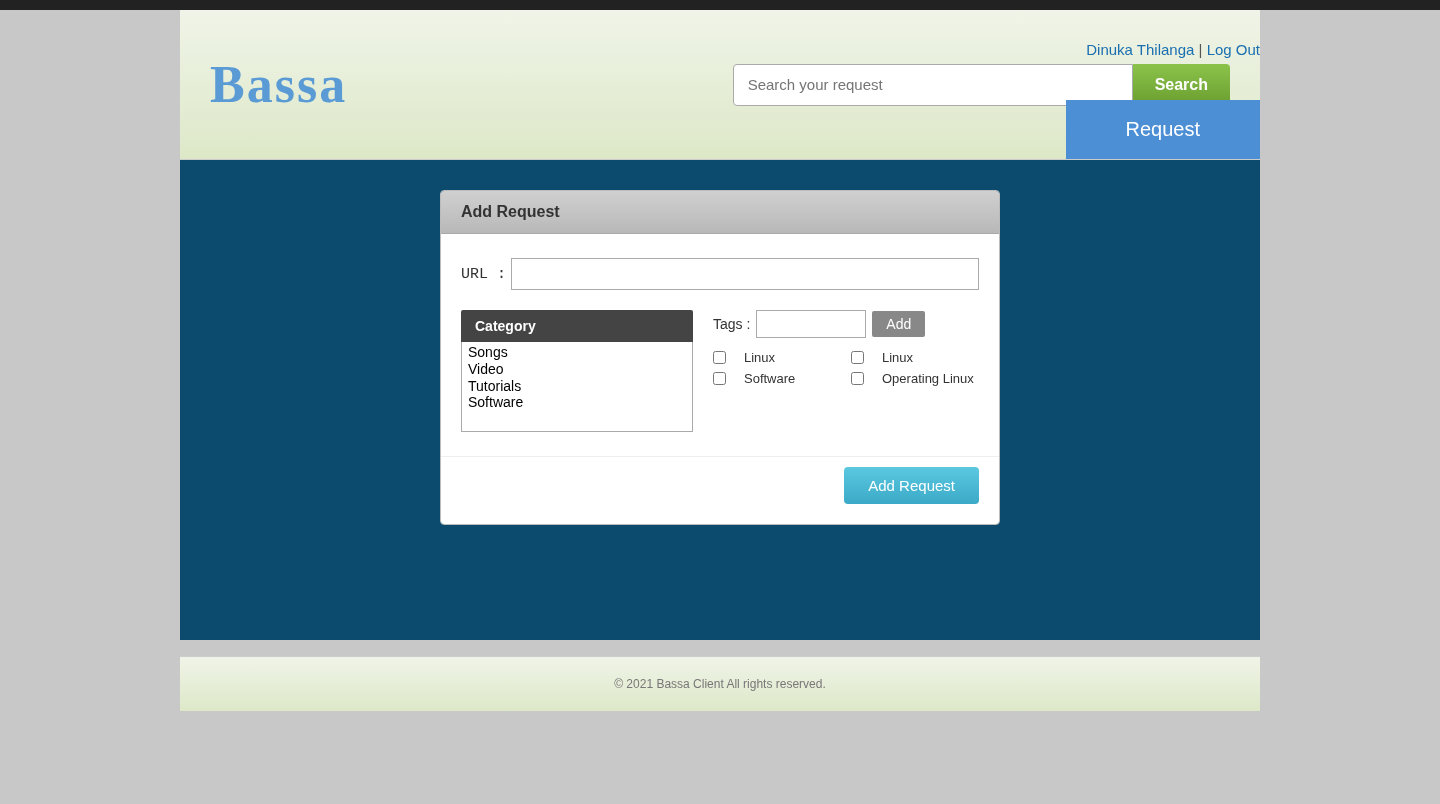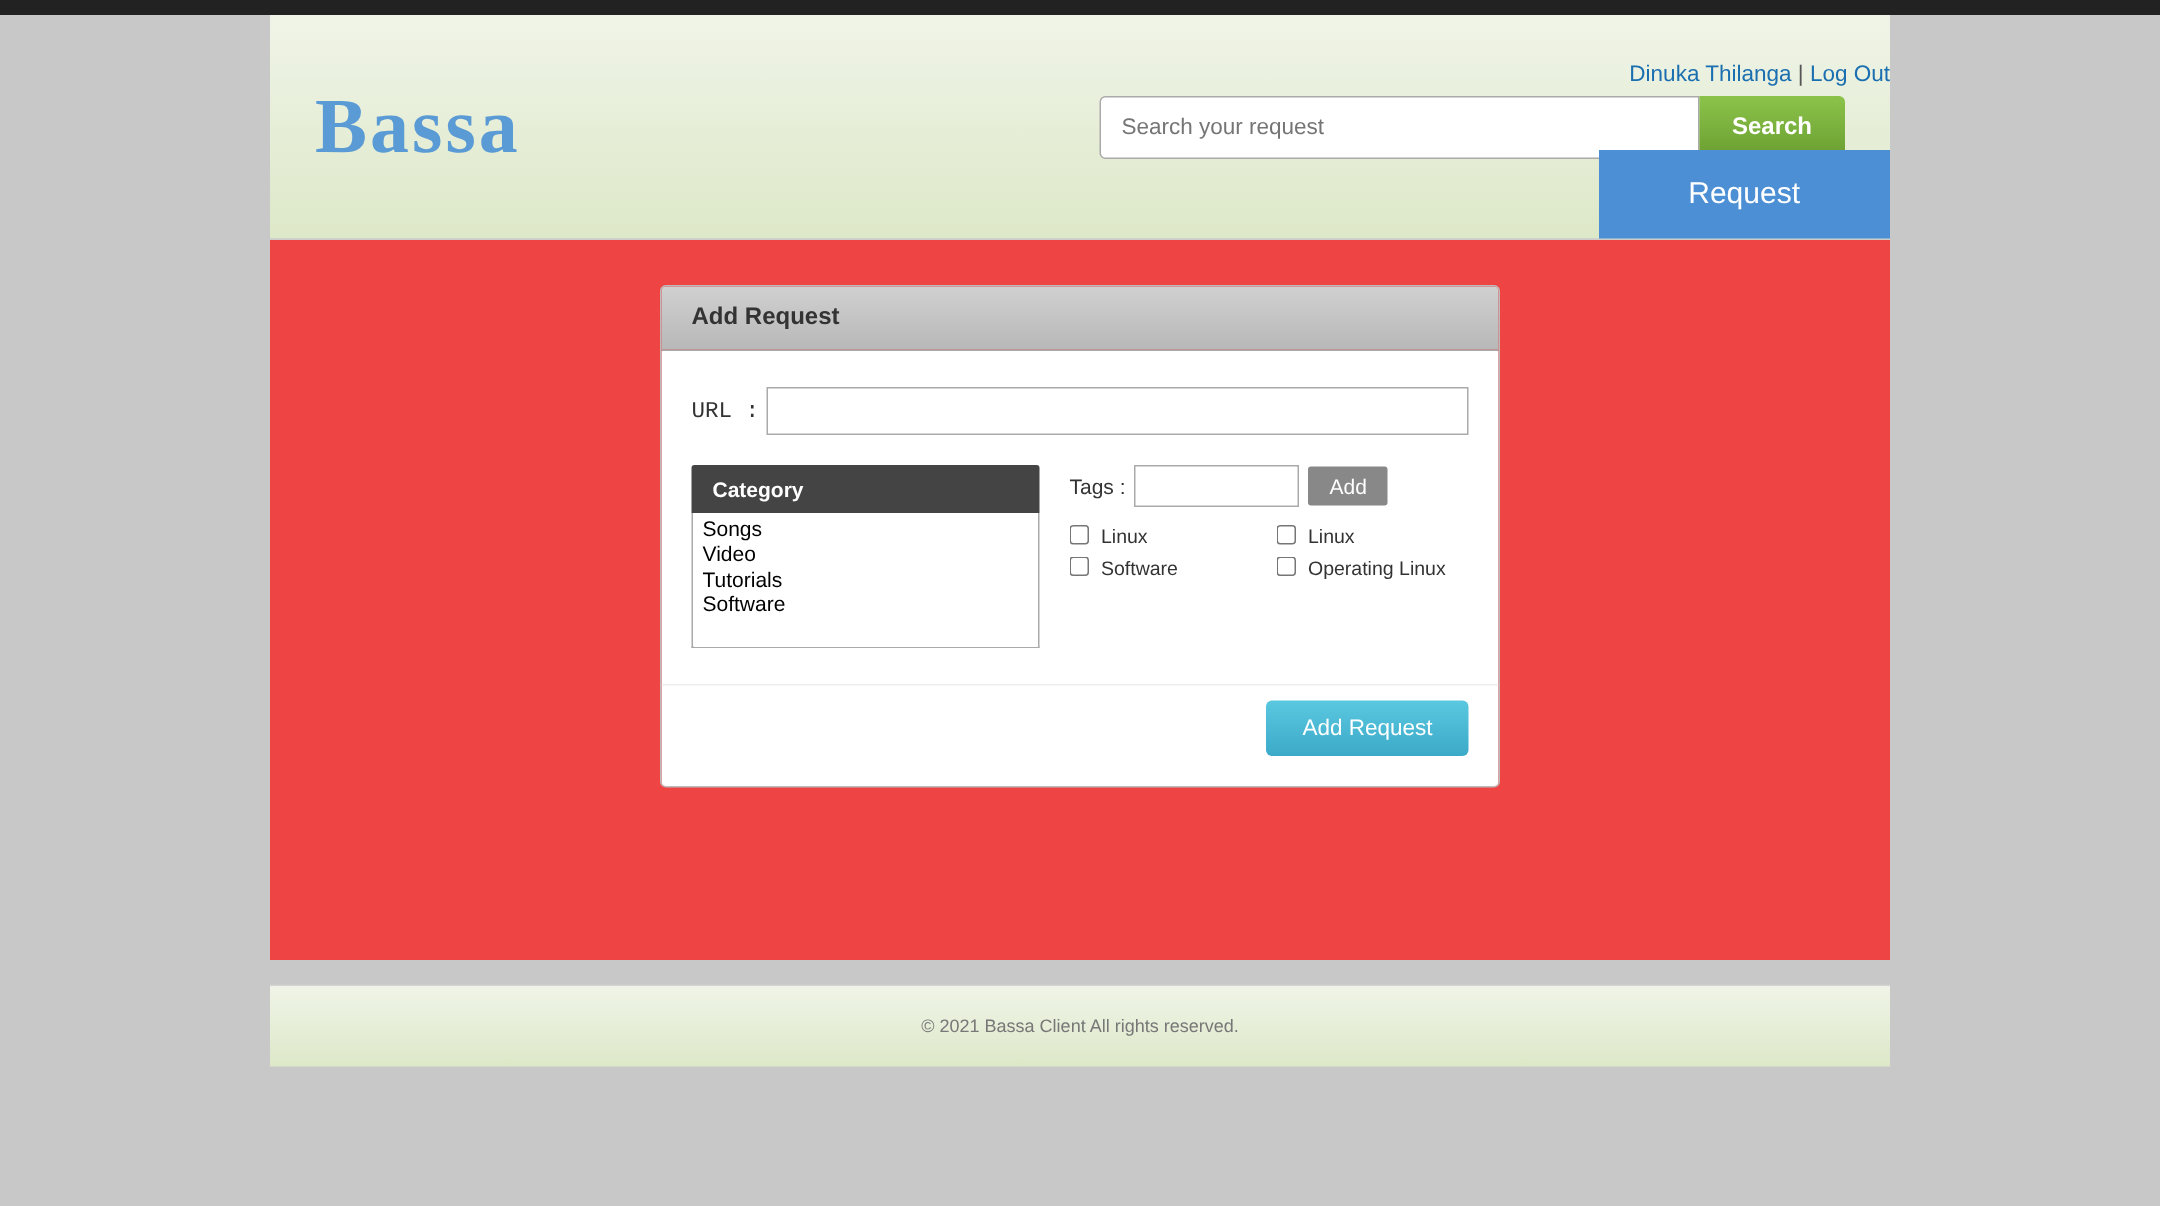--- a/index.html
+++ b/index.html
@@ -94,21 +94,21 @@
       border: none;
       padding: 18px 60px;
       font-size: 20px;
       cursor: pointer;
       border-radius: 0;
     }
 
     
     .main-wrapper {
       margin: 0 180px;
-      background: #ef4444;
+      background: #0c4a6e;
       min-height: 480px;
       padding: 30px 0;
     }
 
     .form-container {
       margin: 0 auto;
       width: 560px;
       border: 1px solid #bbb;
       border-radius: 4px;
       overflow: hidden;
@@ -224,22 +224,22 @@
     }
 
     .checkboxes-grid {
       display: grid;
       grid-template-columns: 1fr 1fr;
       gap: 6px 10px;
     }
 
     .checkbox-item {
       display: flex;
-      align-items: flex-start;
-      gap: 8px;
+      align-items: center;
+      gap: 18px;
       font-size: 13px;
       color: #333;
     }
 
     .checkbox-item input[type="checkbox"] {
       margin: 0;
     }
 
     .form-footer {
       background: #fff;

